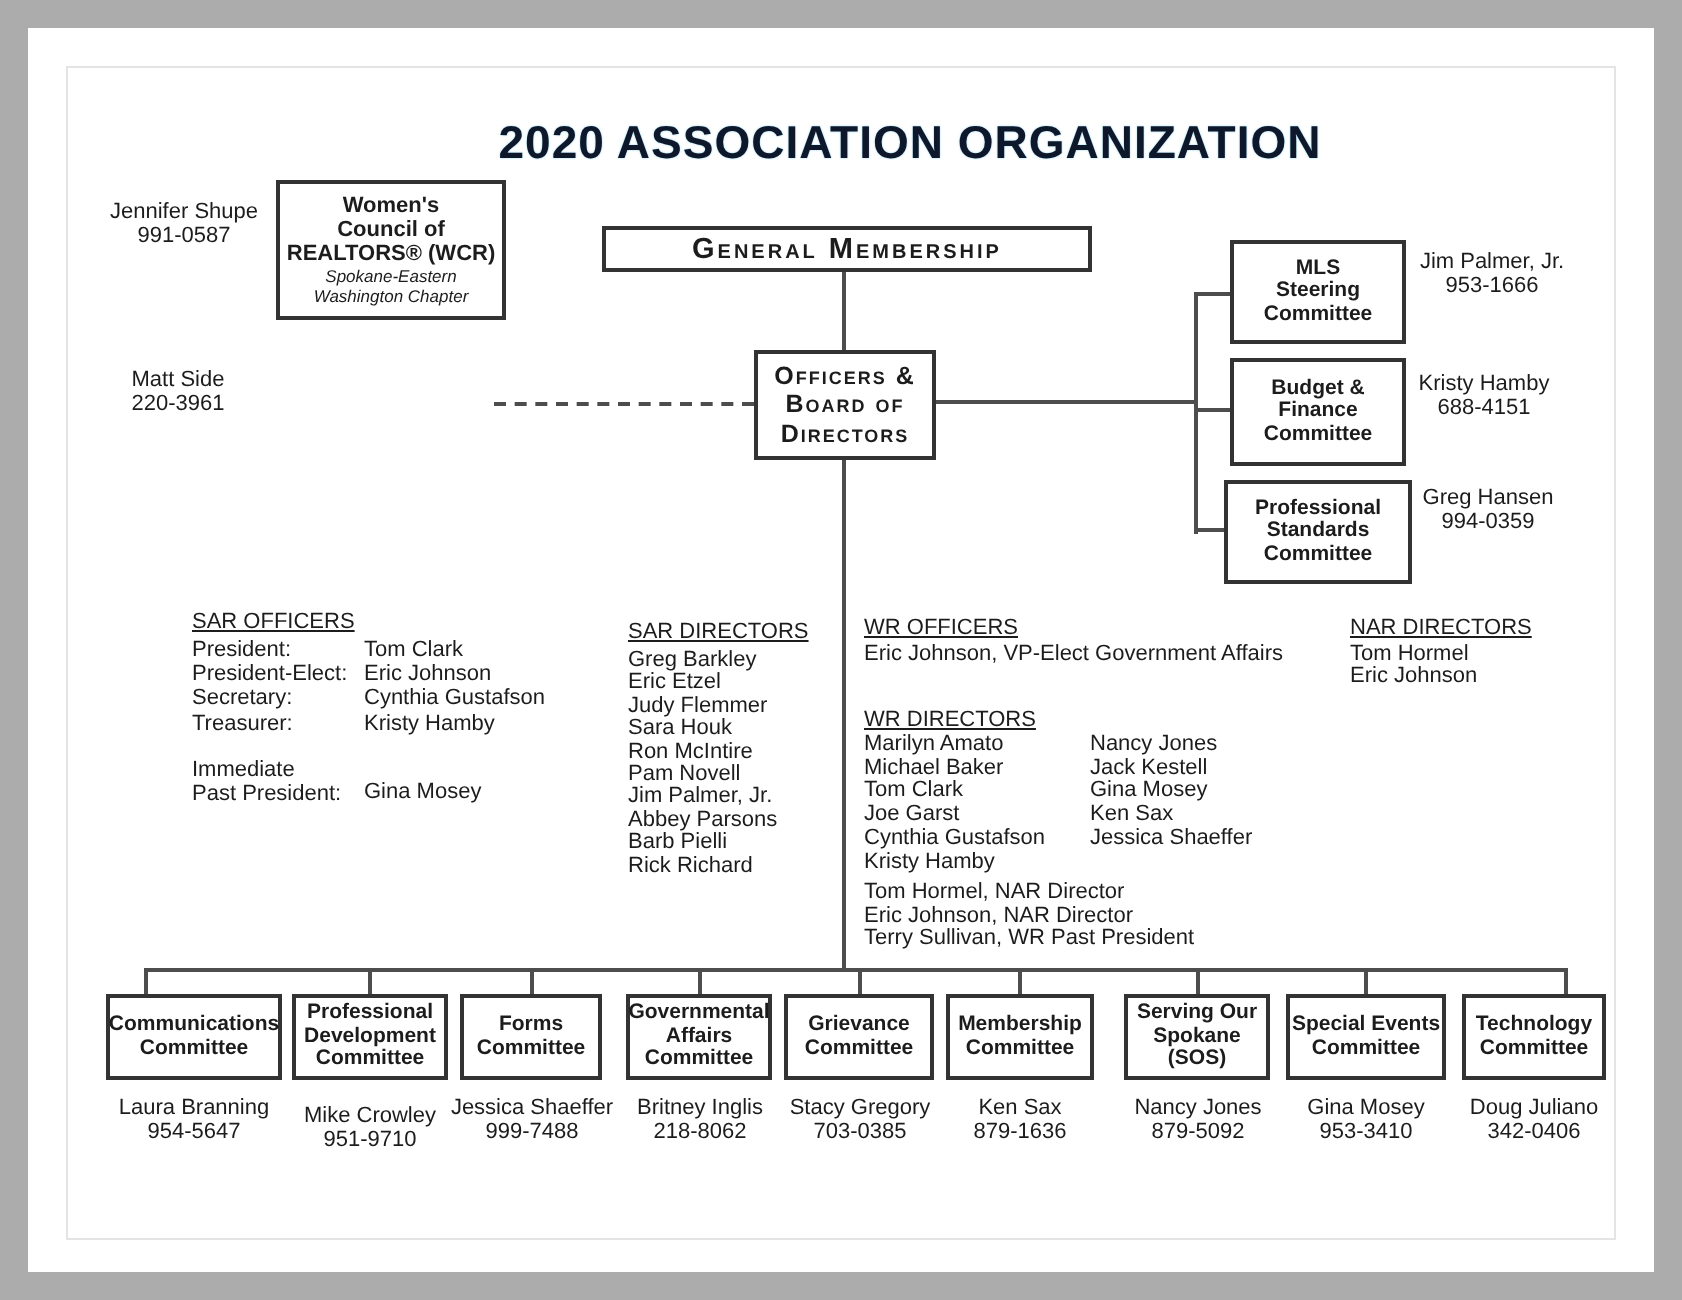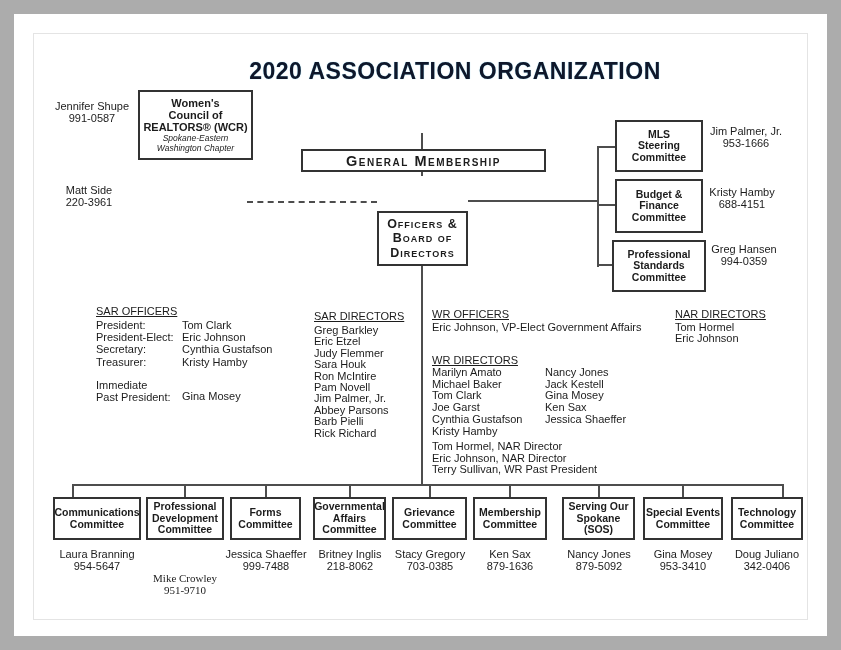--- a/index.html
+++ b/index.html
@@ -20,21 +20,21 @@
     color:#0f172a;text-shadow:0 0 1px #7fd0ee;
     white-space:nowrap;
   }
 
   .box{
     position:absolute;background:#fff;border:2px solid #333;
     display:flex;flex-direction:column;align-items:center;justify-content:center;
     text-align:center;font-weight:bold;font-size:10.5px;line-height:11.5px;
     box-sizing:border-box;
   }
-  .smallcaps{font-variant:small-caps;letter-spacing:1px;margin-top:36px;}
+  .smallcaps{font-variant:small-caps;letter-spacing:1px;}
   .gm-box{font-size:14.5px;line-height:16px;letter-spacing:1.5px;}
   .ob-box{font-size:12.5px;line-height:14.5px;}
   .wcr-sub{font-weight:normal;font-style:italic;font-size:8.5px;line-height:9.5px;margin-top:1px;}
 
   .contact{
     position:absolute;text-align:center;font-size:11px;line-height:12px;font-weight:normal;
   }
 
   .seclist{position:absolute;font-size:11px;line-height:11.4px;white-space:nowrap;}
   .heading{text-decoration:underline;}
@@ -237,21 +237,21 @@
     </div>
   <div class="box" style="left:731px;top:497px;width:72px;height:43px;" data-bind-lines="bottom_committees.8.name_lines">
       <div>Technology</div>
       <div>Committee</div>
     </div>
 
   <div class="contact" style="left:42px;top:548px;width:110px;">
     <div data-bind="bottom_committees.0.contact_name">Laura Branning</div>
     <div data-bind="bottom_committees.0.contact_phone">954-5647</div>
   </div>
-  <div class="contact" style="left:130px;top:572px;width:110px;font-family:Liberation Serif, serif;">
+  <div class="contact" style="left:130px;top:552px;width:110px;">
     <div data-bind="bottom_committees.1.contact_name">Mike Crowley</div>
     <div data-bind="bottom_committees.1.contact_phone">951-9710</div>
   </div>
   <div class="contact" style="left:211px;top:548px;width:110px;">
     <div data-bind="bottom_committees.2.contact_name">Jessica Shaeffer</div>
     <div data-bind="bottom_committees.2.contact_phone">999-7488</div>
   </div>
   <div class="contact" style="left:295px;top:548px;width:110px;">
     <div data-bind="bottom_committees.3.contact_name">Britney Inglis</div>
     <div data-bind="bottom_committees.3.contact_phone">218-8062</div>

